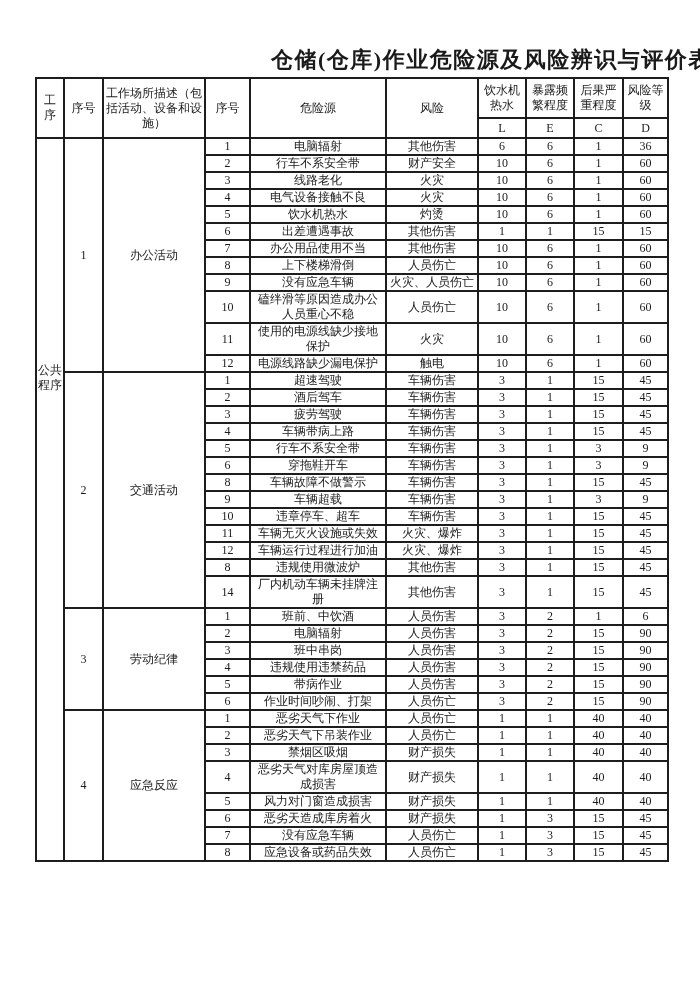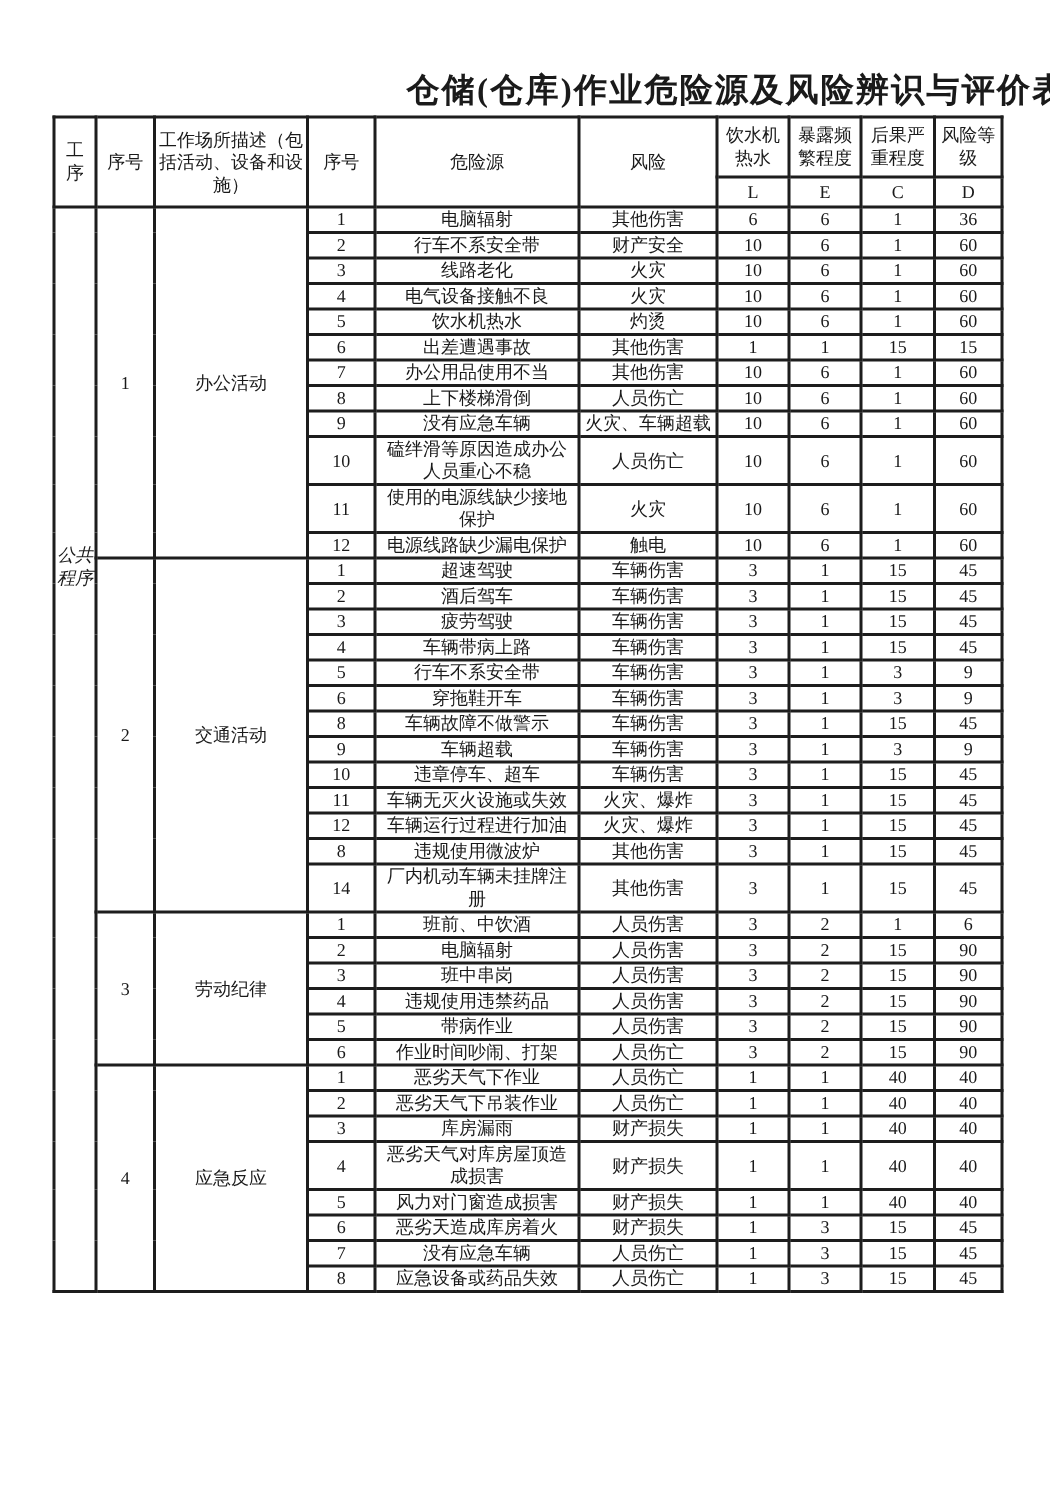--- a/index.html
+++ b/index.html
@@ -36,21 +36,21 @@
     line-height:15px;
     padding:0 2px;
     word-break:break-all;
   }
   .risk-table thead tr.h1 { height:40px; }
   .risk-table thead tr.h2 { height:20px; }
   .risk-table tbody tr { height:17px; }
   td.process-cell {
     vertical-align:top;
     padding-top:224px;
-    padding-left:1px; padding-right:1px;font-style:italic;
+    padding-left:1px; padding-right:1px;
   }
 </style>
 </head>
 <body>
 
 <div class="page">
 
   <div class="doc-title">仓储(仓库)作业危险源及风险辨识与评价表</div>
 
   <table class="risk-table">
@@ -158,21 +158,21 @@
           <td>上下楼梯滑倒</td>
           <td>人员伤亡</td>
           <td>10</td>
           <td>6</td>
           <td>1</td>
           <td>60</td>
         </tr>
         <tr>
           <td>9</td>
           <td>没有应急车辆</td>
-          <td>火灾、车辆超载</td>
+          <td>火灾、人员伤亡</td>
           <td>10</td>
           <td>6</td>
           <td>1</td>
           <td>60</td>
         </tr>
         <tr>
           <td>10</td>
           <td>磕绊滑等原因造成办公人员重心不稳</td>
           <td>人员伤亡</td>
           <td>10</td>
@@ -388,21 +388,21 @@
           <td>2</td>
           <td>恶劣天气下吊装作业</td>
           <td>人员伤亡</td>
           <td>1</td>
           <td>1</td>
           <td>40</td>
           <td>40</td>
         </tr>
         <tr>
           <td>3</td>
-          <td>库房漏雨</td>
+          <td>禁烟区吸烟</td>
           <td>财产损失</td>
           <td>1</td>
           <td>1</td>
           <td>40</td>
           <td>40</td>
         </tr>
         <tr>
           <td>4</td>
           <td>恶劣天气对库房屋顶造成损害</td>
           <td>财产损失</td>

